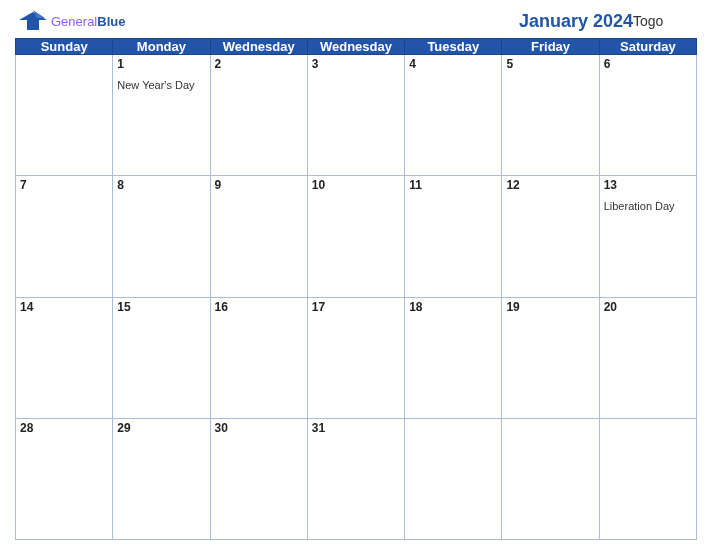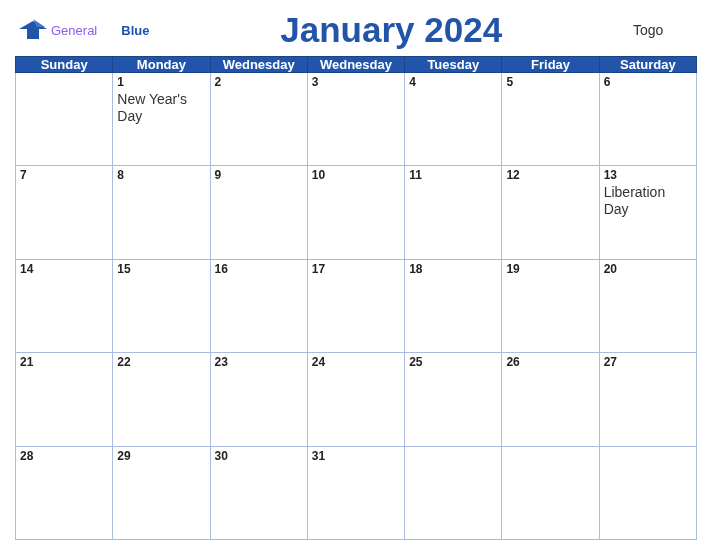--- a/index.html
+++ b/index.html
@@ -32,33 +32,32 @@
     .logo-text-general {
       font-size: 13px;
       color: #8b5cf6;
       font-weight: normal;
     }
 
     .logo-text-blue {
       font-size: 13px;
       color: #2255aa;
       font-weight: bold;
-      padding-left: 24px;
     }
 
     .logo-bird {
       width: 28px;
       height: 22px;
     }
 
     .month-title {
-      font-size: 35px;
+      font-size: 18px;
       font-weight: bold;
       color: #2255aa;
-      text-align: center;
+      text-align: right;
       flex: 1;
     }
 
     .country {
       font-size: 14px;
       color: #333;
       font-weight: normal;
       min-width: 60px;
     }
 
@@ -88,24 +87,24 @@
     }
 
     .day-number {
       font-size: 12px;
       color: #222;
       font-weight: bold;
       display: block;
     }
 
     .holiday-name {
-      font-size: 14px;
+      font-size: 11px;
       color: #333;
       display: block;
-      margin-top: 2px;
+      margin-top: 8px;
       line-height: 1.2;
     }
   </style>
 </head>
 <body>
 
 <div class="header">
   <div class="logo">
     <svg class="logo-bird" viewBox="0 0 28 22">
       <polygon points="14,2 28,10 20,10 20,20 8,20 8,10 0,10" fill="#2255aa"></polygon>
@@ -196,43 +195,20 @@
         </td>
         <td>
           <span class="day-number">19</span>
         </td>
         <td>
           <span class="day-number">20</span>
         </td>
       </tr>
       <tr>
         <td>
-          <span class="day-number">21</span>
-        </td>
-        <td>
-          <span class="day-number">22</span>
-        </td>
-        <td>
-          <span class="day-number">23</span>
-        </td>
-        <td>
-          <span class="day-number">24</span>
-        </td>
-        <td>
-          <span class="day-number">25</span>
-        </td>
-        <td>
-          <span class="day-number">26</span>
-        </td>
-        <td>
-          <span class="day-number">27</span>
-        </td>
-      </tr>
-      <tr>
-        <td>
           <span class="day-number">28</span>
         </td>
         <td>
           <span class="day-number">29</span>
         </td>
         <td>
           <span class="day-number">30</span>
         </td>
         <td>
           <span class="day-number">31</span>

